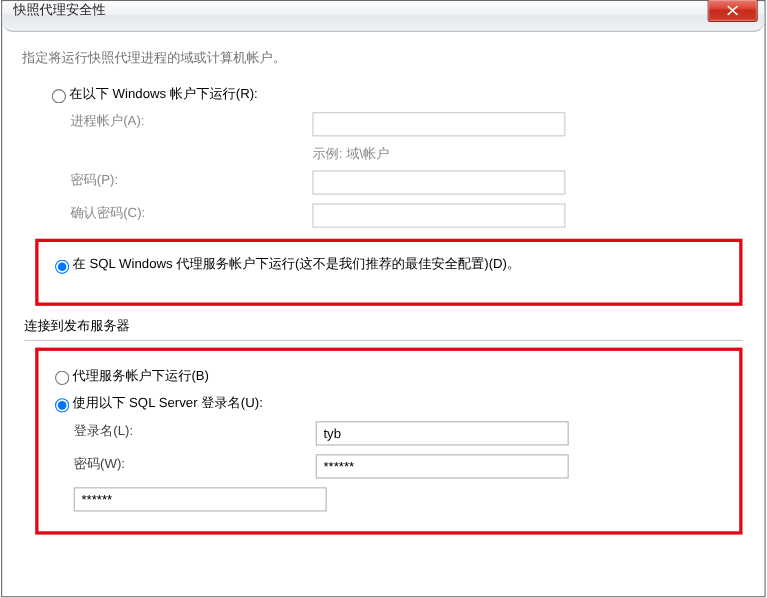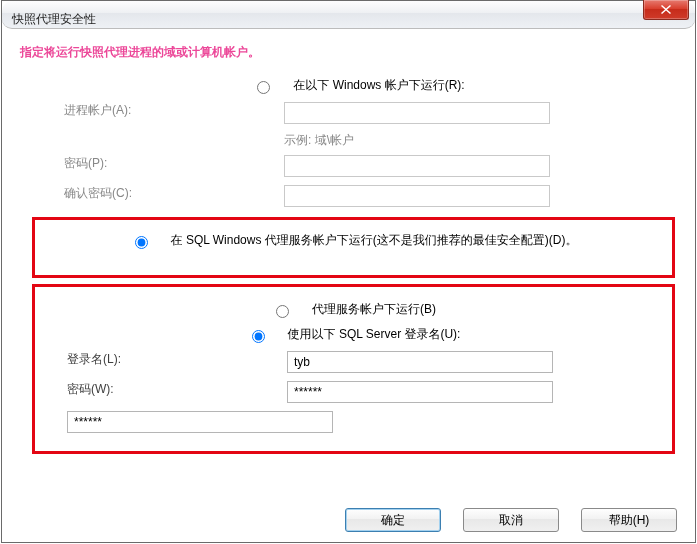--- a/index.html
+++ b/index.html
@@ -17,21 +17,21 @@
     position: absolute;
     top: 0; left: 1px; right: 1px; bottom: 1px;
     border: 1px solid #6a6a6a;
     background: #fff;
   }
   .titlebar {
     height: 28px;
     background: linear-gradient(#fdfdfe, #eef0f3 45%, #e4e7ec 46%, #eef1f5);
     border-bottom: 1px solid #bcbcbc;
     display: flex;
-    align-items: flex-end;
+    align-items: flex-start;
     position: relative;
     border-radius: 10px;
   }
   .titlebar .title {
     padding-left: 10px;
     color: #222;
   }
   .closebtn {
     position: absolute;
     right: 6px; top: -1px;
@@ -49,51 +49,49 @@
     cursor: pointer;
   }
   .closebtn svg { display:block; }
   .client {
     position: absolute;
     top: 29px; left: 0; right: 0; bottom: 0;
     padding: 0;
   }
   .intro {
     padding: 14px 18px 10px 18px;
-    color: #ec4899;
-    font-weight: bold;
+    color: #737373;
   }
   .group1 {
     margin: 4px 20px 0 40px;
   }
   .radio-row {
     display: flex;
     align-items: center;
-    gap: 20px;
+    gap: 0;
     margin: 6px 0 8px 0;
-    justify-content: center;
   }
   .radio-row input[type=radio] {
     width: 13px; height: 13px;
   }
   .fields {
     margin-left: 22px;
   }
   .field-row {
     display: flex;
     margin: 6px 0;
     min-height: 24px;
   }
   .field-label {
     width: 220px;
     color: #888;
   }
   .field-label.enabled { color: #404040; }
   .field-input {
-    width: 266px;
+    width: 230px;
     height: 22px;
     border: 1px solid #b5b5b5;
     background: #fff;
     padding: 0 6px;
     font-family: inherit;
     font-size: 12px;
   }
   .field-input:disabled {
     background: #fff;
     color: #888;
@@ -189,20 +187,24 @@
       </div>
     </div>
 
     <div class="highlight-box">
       <div class="radio-row">
         <input type="radio" name="runas" checked="" style="">
         <span>在 SQL Windows 代理服务帐户下运行(这不是我们推荐的最佳安全配置)(D)。</span>
       </div>
     </div>
 
+    <div class="section-header">
+      <span>连接到发布服务器</span>
+      <hr class="section-line">
+    </div>
 
     <div class="highlight-box2">
       <div class="radio-row">
         <input type="radio" name="connectas" style="">
         <span>代理服务帐户下运行(B)</span>
       </div>
       <div class="radio-row">
         <input type="radio" name="connectas" checked="" style="">
         <span>使用以下 SQL Server 登录名(U):</span>
       </div>
@@ -214,19 +216,14 @@
         <div class="field-row">
           <span class="field-label enabled">密码(W):</span>
           <input class="field-input" type="text" value="******" style="">
         </div>
         <div class="field-row">
           <input class="field-input" type="text" value="******" style="">
         </div>
       </div>
     </div>
 
-    <div class="buttons">
-      <button class="btn default">确定</button>
-      <button class="btn">取消</button>
-      <button class="btn">帮助(H)</button>
-    </div>
   </div>
 </div>
 
 </body></html>

